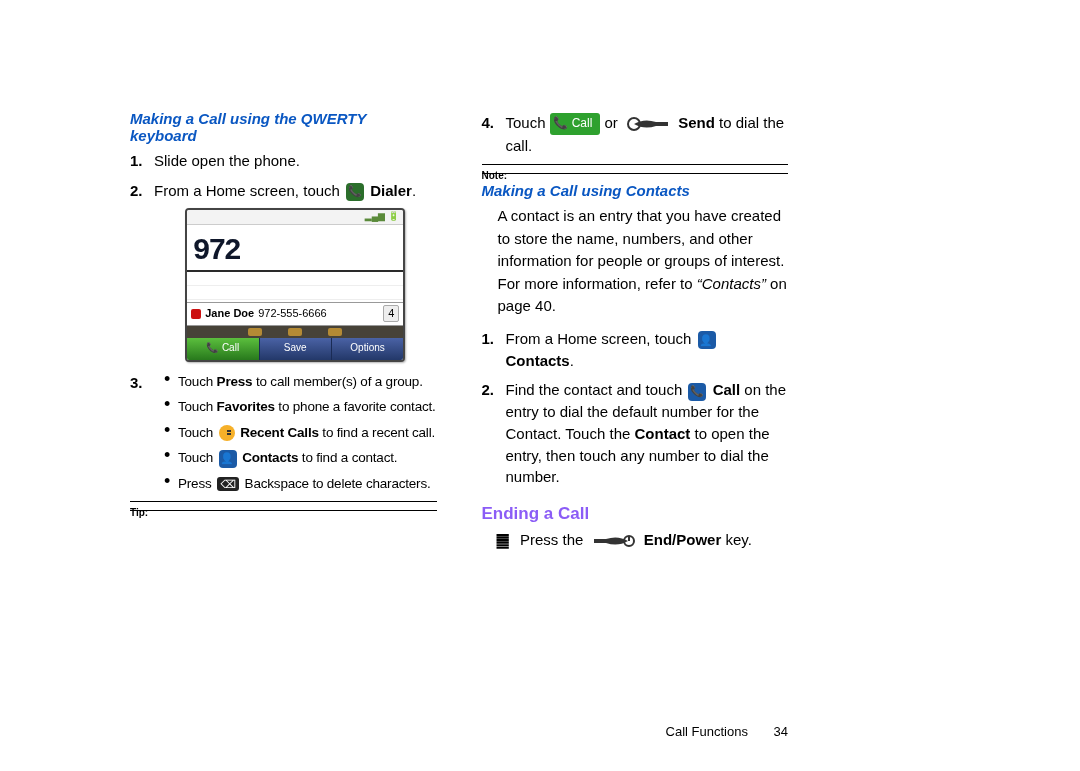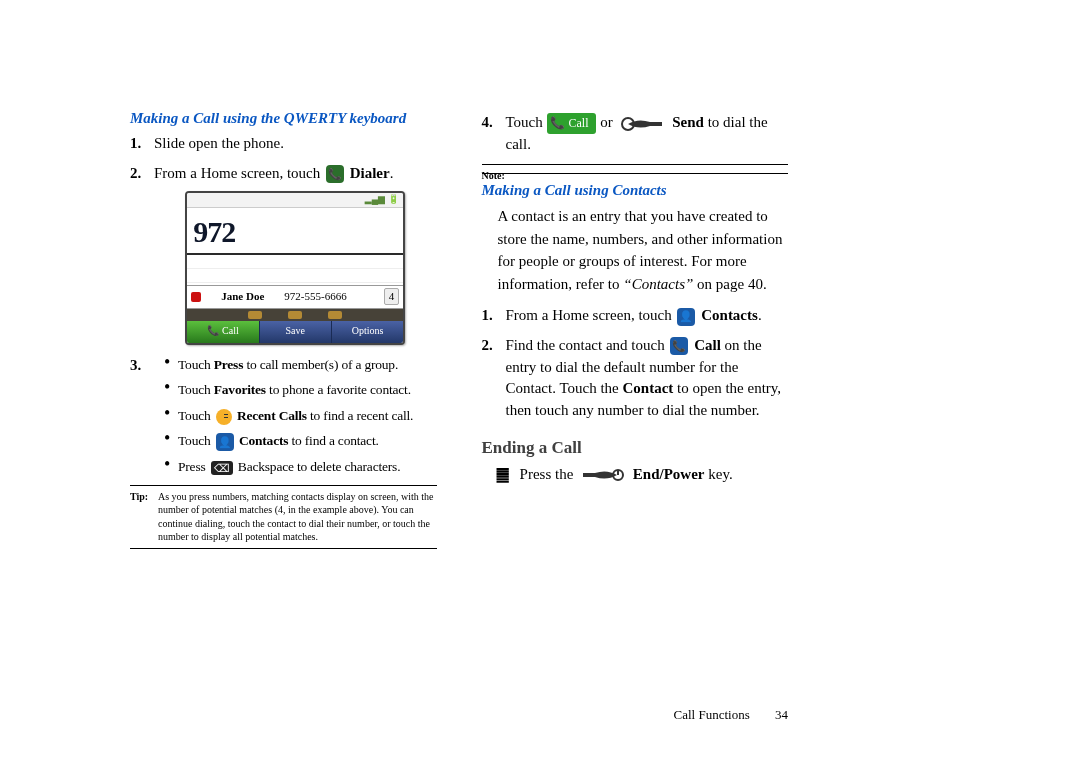--- a/index.html
+++ b/index.html
@@ -11,36 +11,35 @@
     background: #fff;
   }
   .page {
     width: 888px;
     height: 771px;
     box-sizing: border-box;
     padding: 110px 100px 25px 130px;
     display: flex;
     gap: 45px;
     position: relative;
-    font-family: Liberation Serif, serif;
   }
   .col {
     flex: 1;
     min-width: 0;
   }
   .h3 {
     font-style: italic;
     font-weight: bold;
     color: #0a57c2;
     font-size: 15px;
     margin: 0 0 6px 0;
   }
   .h2 {
     font-weight: bold;
-    color: #404040;
+    color: #8b5cf6;
     font-size: 17px;
     margin: 16px 0 4px 0;
   }
   ol.steps {
     list-style: none;
     padding: 0 0 0 24px;
     margin: 2px 0 0 0;
     counter-reset: step;
   }
   ol.steps > li {
@@ -86,21 +85,21 @@
   }
   .note-box .lead, .tip-box .lead {
     font-weight: bold;
     position: absolute;
     left: 0;
   }
   .para { margin: 2px 0 10px 16px; line-height: 1.5; }
   .ref-italic { font-style: italic; }
   .footer {
     position: absolute;
-    bottom: 48px;
+    bottom: 32px;
     right: 100px;
     font-size: 13px;
   }
   .footer .pg { margin-left: 22px; }
 
   
   .ico {
     display: inline-flex;
     align-items: center;
     justify-content: center;
@@ -145,21 +144,21 @@
     border: 2px solid #444; border-radius: 4px;
     background:#fff; box-shadow: 1px 1px 2px rgba(0,0,0,.3);
     display:flex; flex-direction:column; overflow:hidden;
   }
   .shot .status { height:14px; background:#f3f3f3; border-bottom:1px solid #ccc;
     display:flex; justify-content:flex-end; align-items:center; gap:3px; padding:0 4px; font-size:9px; color:#5a8a3a;}
   .shot .dialnum { font-size:30px; font-weight:bold; color:#0f172a; padding:2px 6px 0; letter-spacing:-1px; flex:0 0 auto;}
   .shot .history { flex:1; background:repeating-linear-gradient(#fff,#fff 13px,#eee 13px,#eee 14px); border-top:2px solid #2a2a2a;}
   .shot .match {
     height:22px; background:#fff; border-top:1px solid #999; border-bottom:1px solid #999;
-    display:flex; align-items:center; font-size:11px; padding:0 4px; gap:20px;
+    display:flex; align-items:center; font-size:11px; padding:0 4px; gap:4px;
   }
   .shot .match .pin{width:10px;height:10px;background:#c11;border-radius:2px;}
   .shot .match .mn{font-weight:bold;}
   .shot .match .cnt{margin-left:auto; background:#eee; border:1px solid #aaa; padding:0 4px; border-radius:2px;}
   .shot .under{height:12px; background:#474238; display:flex; gap:26px; justify-content:center; align-items:center;}
   .shot .under span{width:14px;height:8px;background:#b48a35;border-radius:2px;}
   .shot .soft{height:22px; display:flex;}
   .shot .soft div{flex:1; display:flex; align-items:center; justify-content:center; font-size:10px; color:#fff;}
   .shot .soft .c1{background:linear-gradient(#5bbf3d,#28791c);}
   .shot .soft .c2,.shot .soft .c3{background:linear-gradient(#4a62a5,#233869); border-left:1px solid #1a2b55;}
@@ -210,21 +209,20 @@
           <li><span>Touch </span><span class="bold">Favorites</span><span> to phone a favorite contact.</span></li>
           <li><span>Touch </span><span class="ico ico-clock"></span> <span class="bold">Recent Calls</span><span> to find a recent call.</span></li>
           <li><span>Touch </span><span class="ico ico-contacts">👤</span> <span class="bold">Contacts</span><span> to find a contact.</span></li>
           <li><span>Press </span><span class="ico ico-backspace">⌫</span><span> Backspace to delete characters.</span></li>
         </ul>
       </li>
     </ol>
 
     <div class="tip-box">
       <span class="lead">Tip:</span>
-      <span>As you press numbers, matching contacts display on screen, with the number of potential matches (4, in the example above). You can continue dialing, touch the contact to dial their number, or touch the number to display all potential matches.</span>
     </div>
   </div>
 
   <div class="col">
     <ol class="steps" start="4" style="counter-reset: step 3;">
       <li>
         <span>Touch </span>
         <span class="call-btn">
             <span class="ph">📞</span>
             <span>Call</span>

